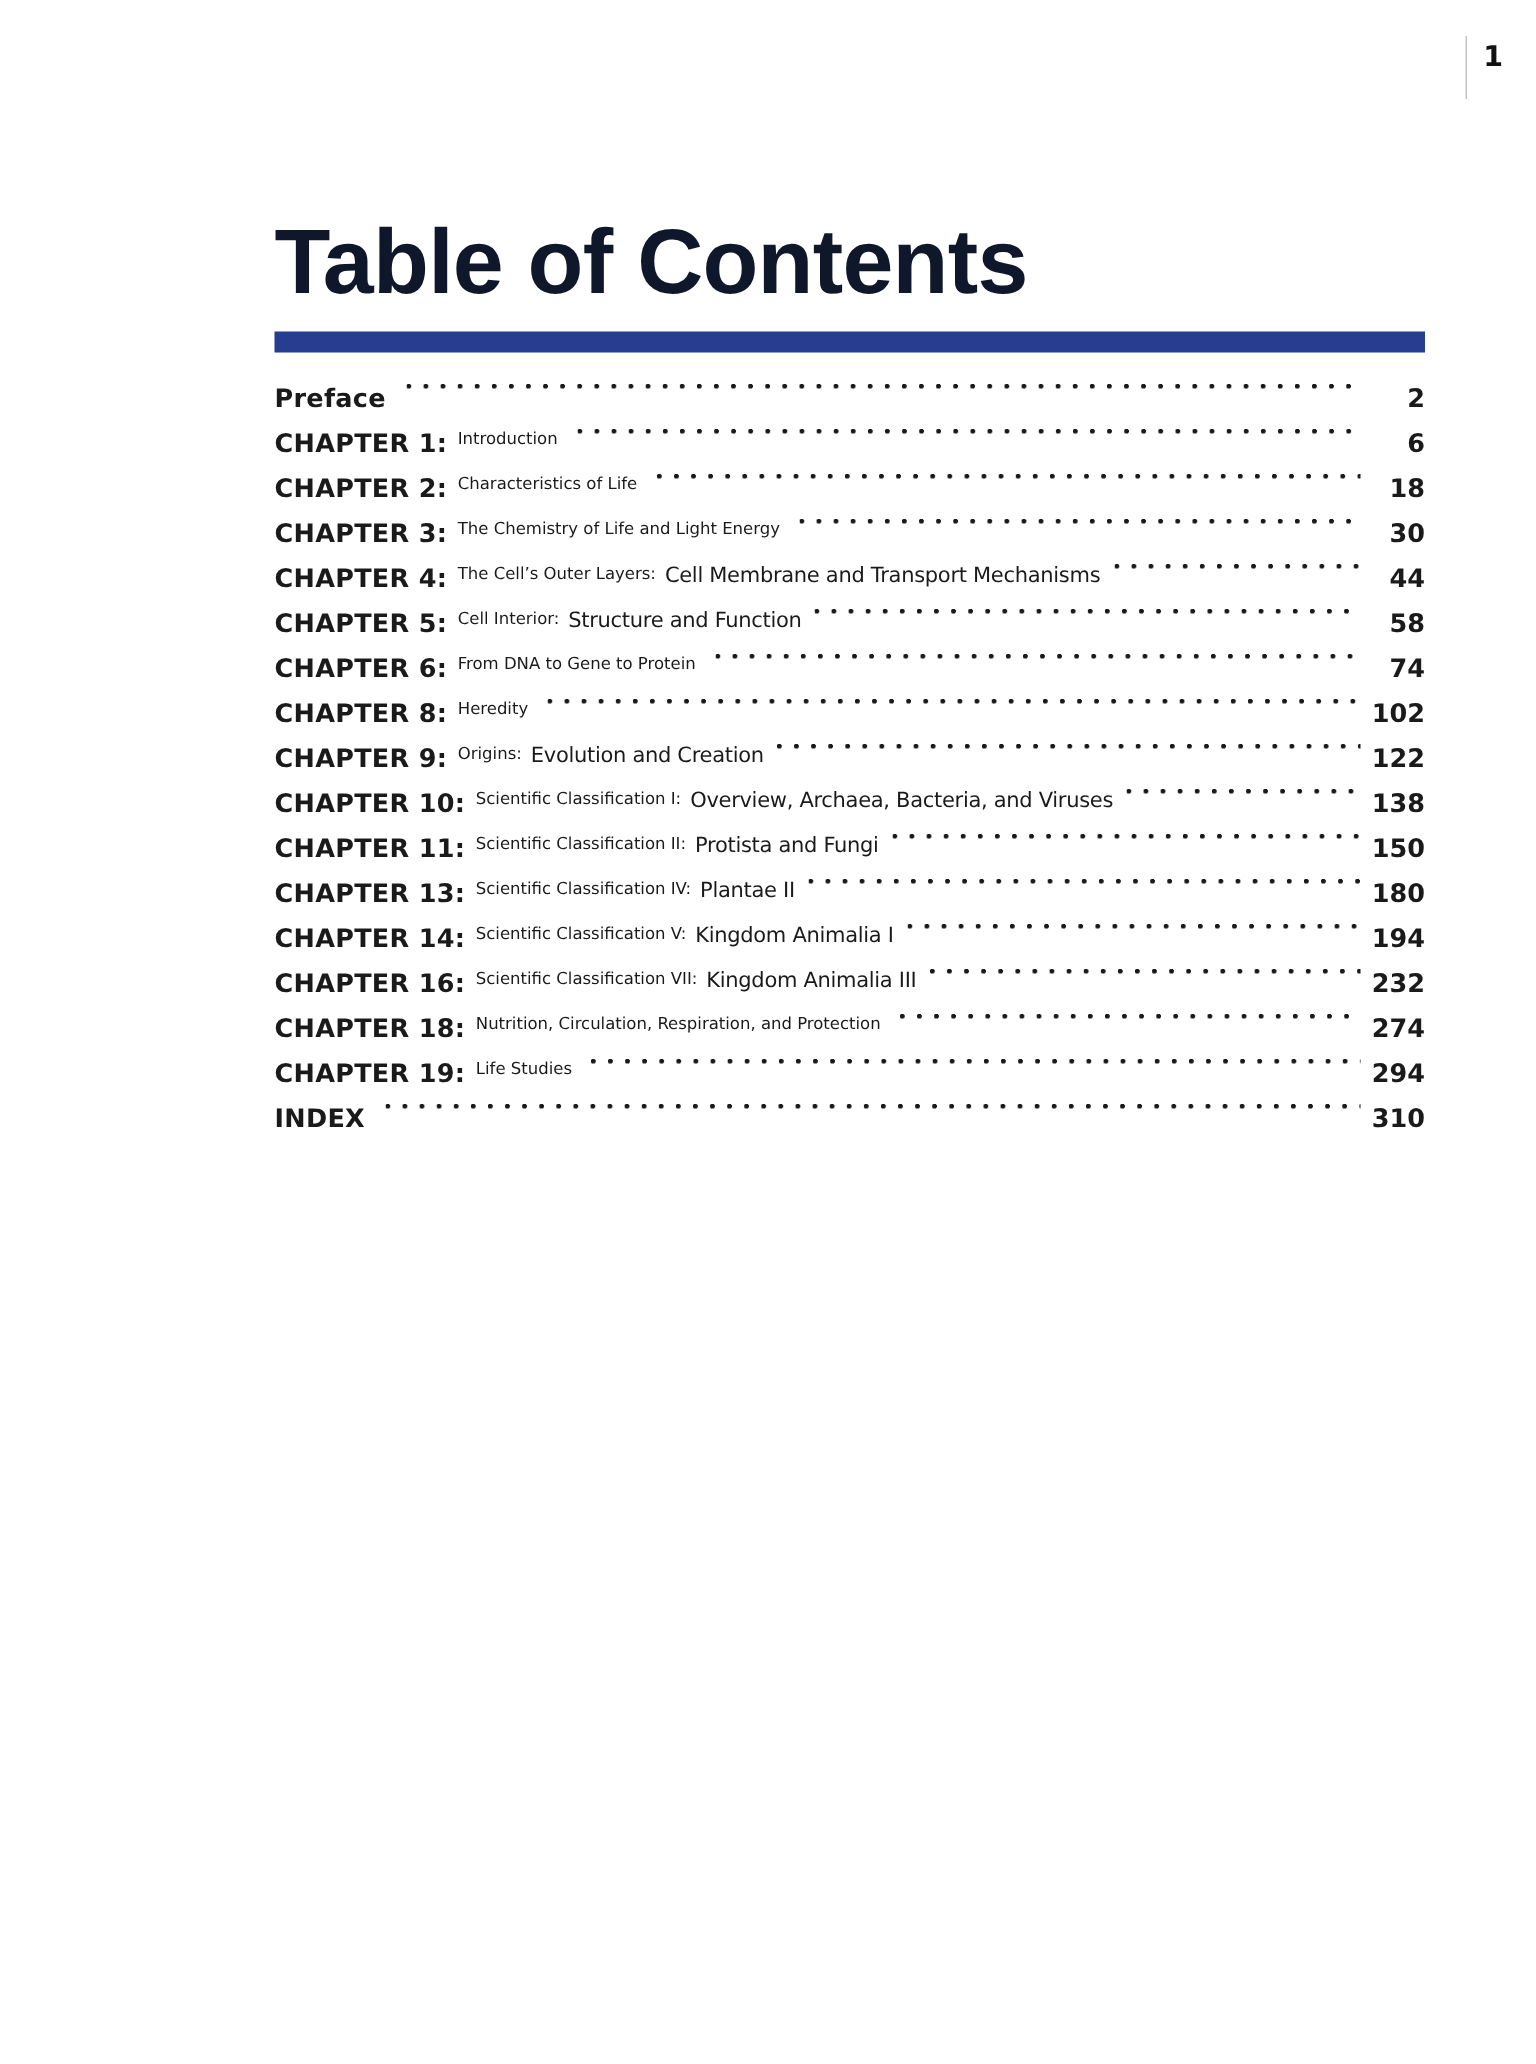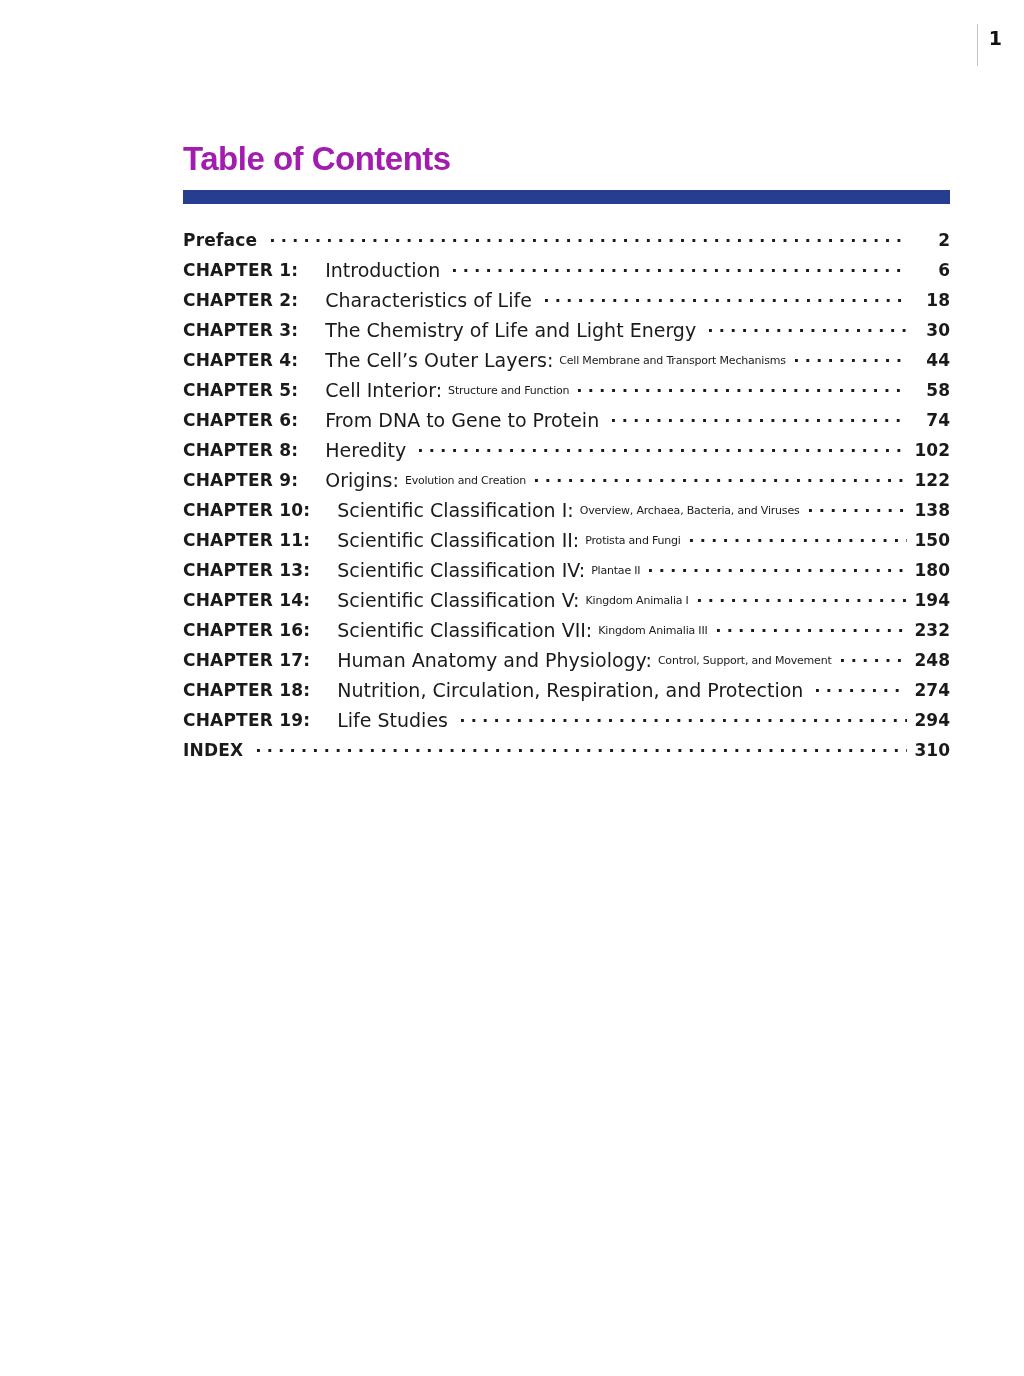--- a/index.html
+++ b/index.html
@@ -35,54 +35,53 @@
   }
 
   .content {
     padding: 0 74px 0 183px; 
   }
 
   h1.page-title {
     margin: 141px 0 0 0;
     font-family: "Liberation Sans", sans-serif;
     font-weight: 700;
-    font-size: 33px;
+    font-size: 61px;
     line-height: 1.1;
     letter-spacing: -0.5px;
-    color: #a21caf;
+    color: #0f172a;
   }
 
   .title-rule {
     height: 14px;
     background: #273d8f;
     margin-top: 13px;
   }
 
   .toc {
     margin-top: 21px;
   }
   .toc-row {
     display: flex;
-    align-items: center;
+    align-items: flex-start;
     height: 30px;
     white-space: nowrap;
   }
   .lbl {
     font-weight: bold;
     font-size: 17px;
     letter-spacing: 0.2px;
     margin-right: 7px;
   }
   .ttl {
-    font-size: 19px;
+    font-size: 11px;
     margin-right: 6px;
-    margin-left: 20px;
   }
   .sub {
-    font-size: 11px;
+    font-size: 14px;
     letter-spacing: -0.2px;
     margin-right: 2px;
   }
   .leader {
     flex: 1 1 20px;
     min-width: 14px;
     height: 3px;
     margin: 0 7px;
     background-image: radial-gradient(circle at 1.5px 1.5px, #1a1a1a 1.45px, rgba(0,0,0,0) 1.85px);
     background-size: 11.4px 3px;
@@ -216,27 +215,20 @@
 
 
   <div class="toc-row">
     <span class="lbl">CHAPTER 16:</span>
     <span class="ttl">Scientific Classification VII:</span>
     <span class="sub">Kingdom Animalia III</span>
     <span class="leader"></span>
     <span class="pg">232</span>
   </div>
 
-  <div class="toc-row">
-    <span class="lbl">CHAPTER 17:</span>
-    <span class="ttl">Human Anatomy and Physiology:</span>
-    <span class="sub">Control, Support, and Movement</span>
-    <span class="leader"></span>
-    <span class="pg">248</span>
-  </div>
 
   <div class="toc-row">
     <span class="lbl">CHAPTER 18:</span>
     <span class="ttl">Nutrition, Circulation, Respiration, and Protection</span>
 
     <span class="leader"></span>
     <span class="pg">274</span>
   </div>
 
   <div class="toc-row">

